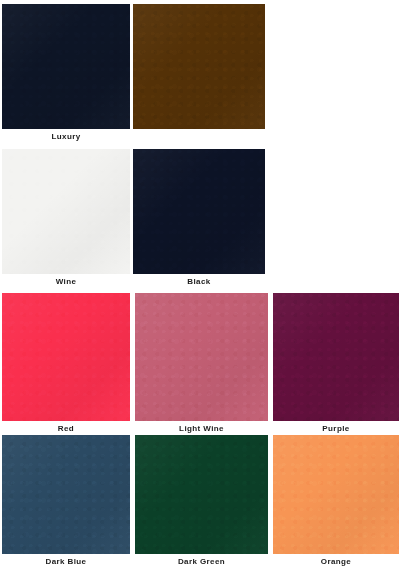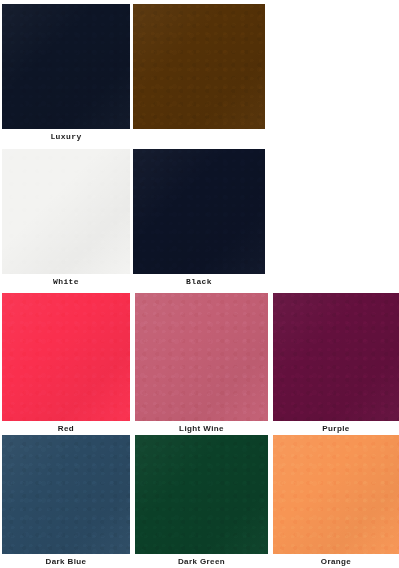--- a/index.html
+++ b/index.html
@@ -93,21 +93,21 @@
   
   .col2-a { left: 2px;   width: 128px; }
   .col2-b { left: 133px; width: 132px; }
 
   
   .col3-a { left: 2px;   width: 128px; }
   .col3-b { left: 135px; width: 133px; }
   .col3-c { left: 273px; width: 126px; }
 
   #row-1 .swatch-label,
-  #row-2 .swatch-label { top: 128px; font-family: Liberation Mono, monospace; }
+  #row-2 .swatch-label { top: 128px; }
   #row-3 .swatch-label { top: 131px; }
   #row-4 .swatch-label { top: 122px; }
 </style>
 </head>
 <body>
 
 <div id="swatch-chart" style="background: rgb(255, 255, 255);">
 
   <div class="swatch-row" id="row-1">
 
@@ -129,21 +129,21 @@
 
   </div>
 
   <div class="swatch-row" id="row-2">
 
     <div class="swatch-cell col2-a">
       <div class="swatch-color" style="background-color: rgb(243, 243, 241);">
         <div class="sheen"></div>
         <div class="grain"></div>
       </div>
-      <div class="swatch-label">White</div>
+      <div class="swatch-label">Wine</div>
     </div>
 
     <div class="swatch-cell col2-b">
       <div class="swatch-color" style="background-color: rgb(12, 19, 38);">
         <div class="sheen"></div>
         <div class="grain"></div>
       </div>
       <div class="swatch-label">Black</div>
     </div>
 

